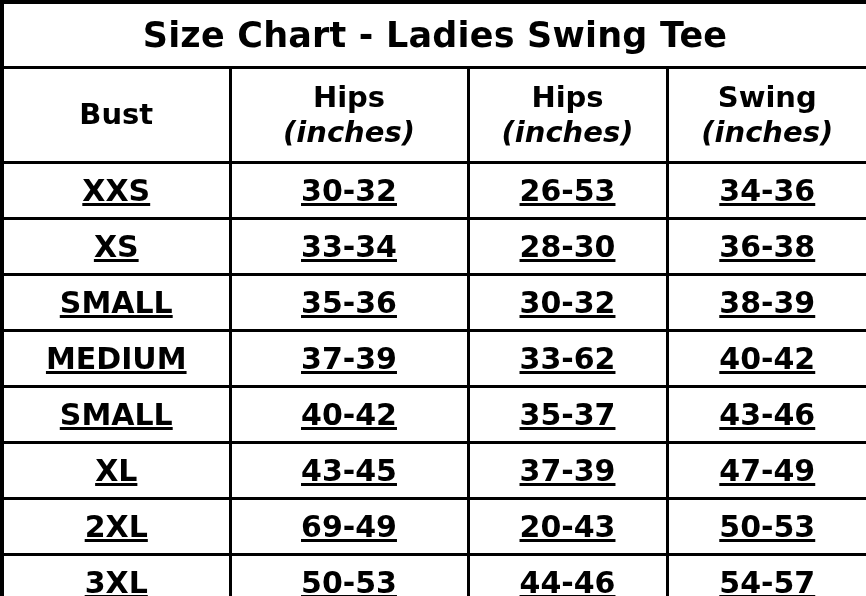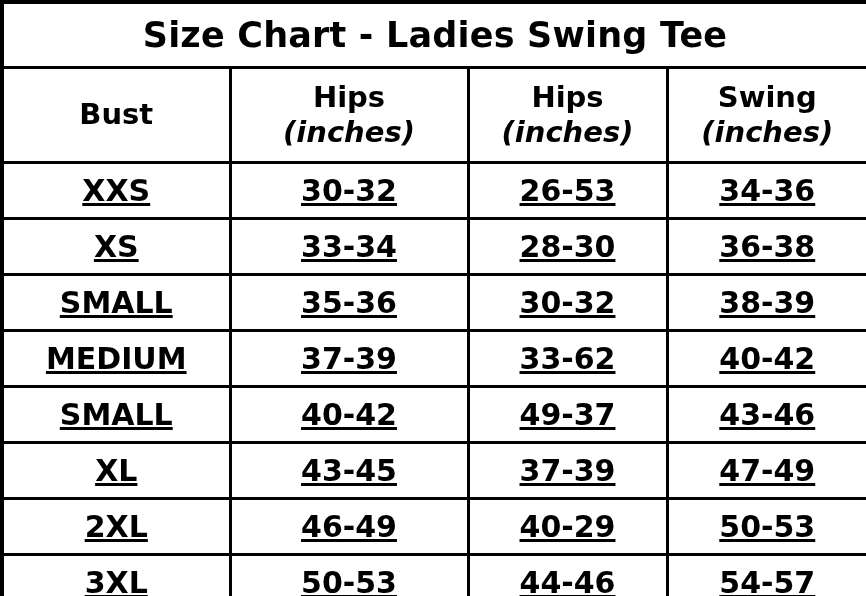--- a/index.html
+++ b/index.html
@@ -119,33 +119,33 @@
       </tr>
       <tr>
         <td class="data-cell">MEDIUM</td>
         <td class="data-cell">37-39</td>
         <td class="data-cell">33-62</td>
         <td class="data-cell">40-42</td>
       </tr>
       <tr>
         <td class="data-cell">SMALL</td>
         <td class="data-cell">40-42</td>
-        <td class="data-cell">49-37</td>
+        <td class="data-cell">35-37</td>
         <td class="data-cell">43-46</td>
       </tr>
       <tr>
         <td class="data-cell">XL</td>
         <td class="data-cell">43-45</td>
         <td class="data-cell">37-39</td>
         <td class="data-cell">47-49</td>
       </tr>
       <tr>
         <td class="data-cell">2XL</td>
-        <td class="data-cell">46-49</td>
-        <td class="data-cell">40-29</td>
+        <td class="data-cell">69-49</td>
+        <td class="data-cell">20-43</td>
         <td class="data-cell">50-53</td>
       </tr>
       <tr>
         <td class="data-cell">3XL</td>
         <td class="data-cell">50-53</td>
         <td class="data-cell">44-46</td>
         <td class="data-cell">54-57</td>
       </tr>
     </tbody>
   </table>

